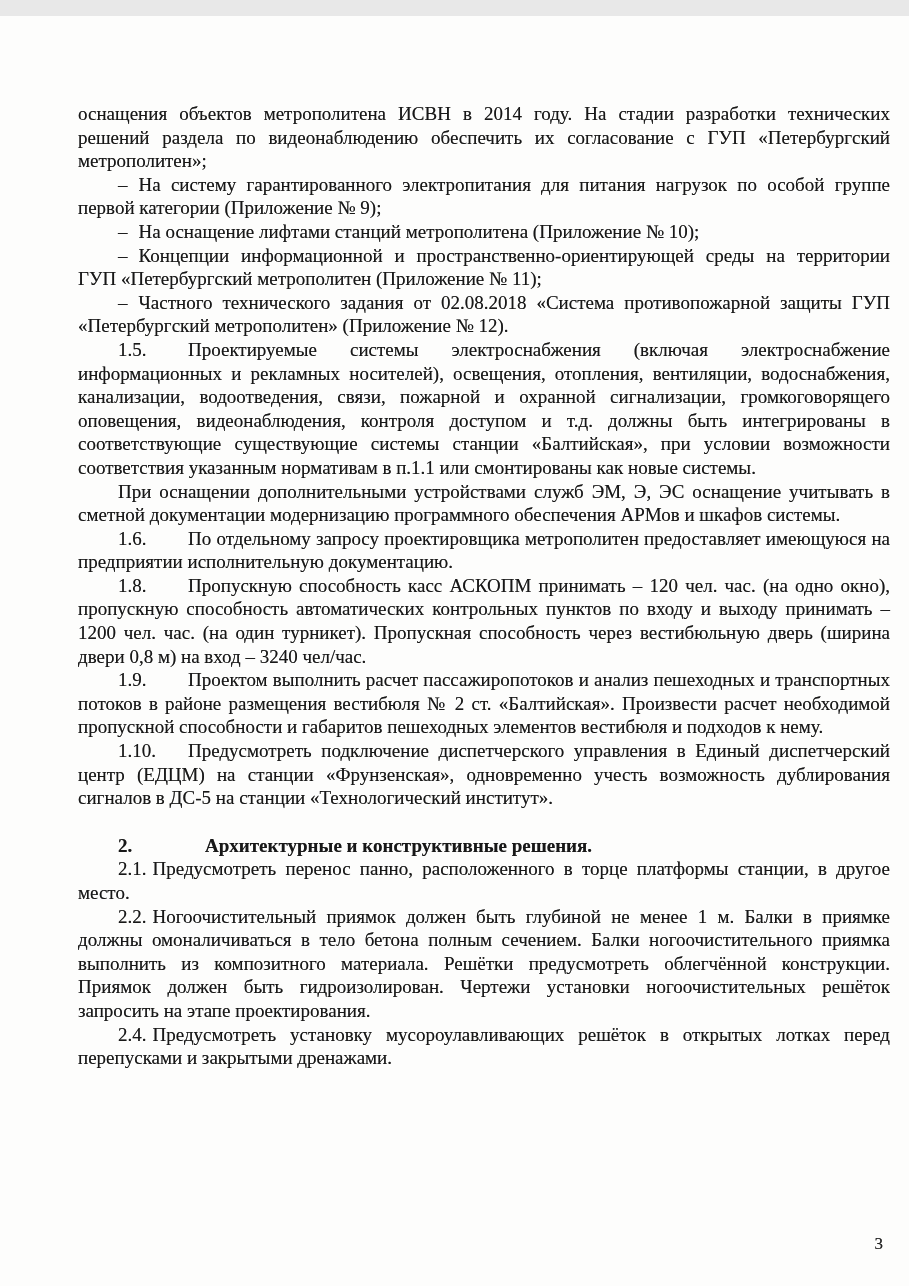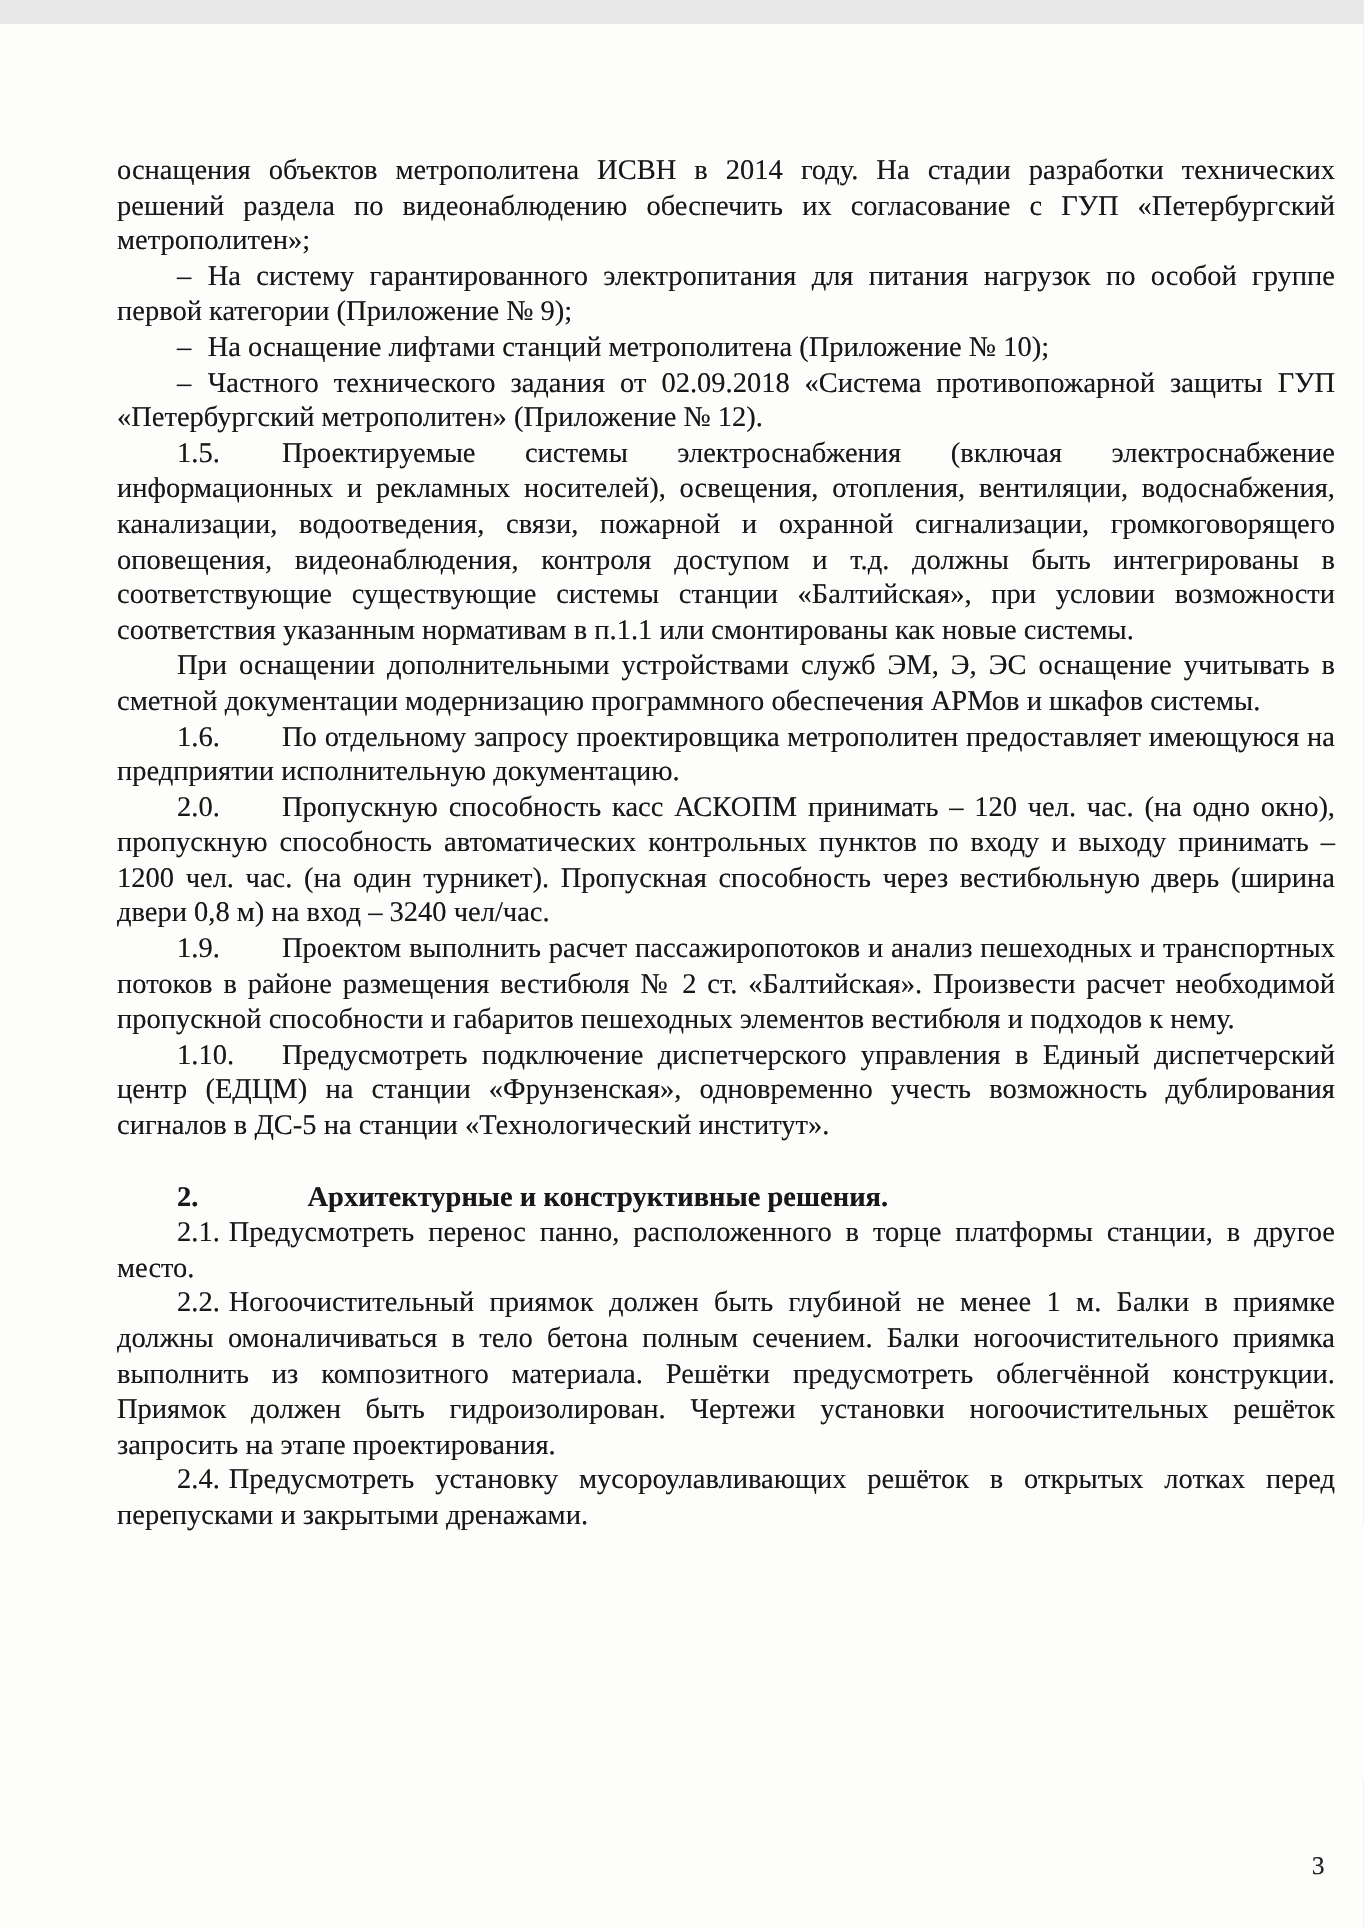--- a/index.html
+++ b/index.html
@@ -74,31 +74,32 @@
 
 <div class="page">
   <div class="textblock">
 
     <p class="para cont"><span>оснащения объектов метрополитена ИСВН в 2014 году. На стадии разработки технических решений раздела по видеонаблюдению обеспечить их согласование с ГУП «Петербургский метрополитен»;</span></p>
 
     <p class="para ind item"><span class="pnum">–</span><span>На систему гарантированного электропитания для питания нагрузок по особой группе первой категории (Приложение № 9);</span></p>
 
     <p class="para ind item"><span class="pnum">–</span><span>На оснащение лифтами станций метрополитена (Приложение № 10);</span></p>
 
+    <p class="para ind item"><span class="pnum">–</span><span>Концепции информационной и пространственно-ориентирующей среды на территории ГУП «Петербургский метрополитен (Приложение № 11);</span></p>
 
-    <p class="para ind item"><span class="pnum">–</span><span>Частного технического задания от 02.09.2018 «Система противопожарной защиты ГУП «Петербургский метрополитен» (Приложение № 12).</span></p>
+    <p class="para ind item"><span class="pnum">–</span><span>Частного технического задания от 02.08.2018 «Система противопожарной защиты ГУП «Петербургский метрополитен» (Приложение № 12).</span></p>
 
     <p class="para ind npara"><span class="pnum">1.5.</span><span>Проектируемые системы электроснабжения (включая электроснабжение информационных и рекламных носителей), освещения, отопления, вентиляции, водоснабжения, канализации, водоотведения, связи, пожарной и охранной сигнализации, громкоговорящего оповещения, видеонаблюдения, контроля доступом и т.д. должны быть интегрированы в соответствующие существующие системы станции «Балтийская», при условии возможности соответствия указанным нормативам в п.1.1 или смонтированы как новые системы.</span></p>
 
     <p class="para ind"><span>При оснащении дополнительными устройствами служб ЭМ, Э, ЭС оснащение учитывать в сметной документации модернизацию программного обеспечения АРМов и шкафов системы.</span></p>
 
     <p class="para ind npara"><span class="pnum">1.6.</span><span>По отдельному запросу проектировщика метрополитен предоставляет имеющуюся на предприятии исполнительную документацию.</span></p>
 
 
-    <p class="para ind npara"><span class="pnum">2.0.</span><span>Пропускную способность касс АСКОПМ принимать – 120 чел. час. (на одно окно), пропускную способность автоматических контрольных пунктов по входу и выходу принимать – 1200 чел. час. (на один турникет). Пропускная способность через вестибюльную дверь (ширина двери 0,8 м) на вход – 3240 чел/час.</span></p>
+    <p class="para ind npara"><span class="pnum">1.8.</span><span>Пропускную способность касс АСКОПМ принимать – 120 чел. час. (на одно окно), пропускную способность автоматических контрольных пунктов по входу и выходу принимать – 1200 чел. час. (на один турникет). Пропускная способность через вестибюльную дверь (ширина двери 0,8 м) на вход – 3240 чел/час.</span></p>
 
     <p class="para ind npara"><span class="pnum">1.9.</span><span>Проектом выполнить расчет пассажиропотоков и анализ пешеходных и транспортных потоков в районе размещения вестибюля № 2 ст. «Балтийская». Произвести расчет необходимой пропускной способности и габаритов пешеходных элементов вестибюля и подходов к нему.</span></p>
 
     <p class="para ind npara"><span class="pnum">1.10.</span><span>Предусмотреть подключение диспетчерского управления в Единый диспетчерский центр (ЕДЦМ) на станции «Фрунзенская», одновременно учесть возможность дублирования сигналов в ДС-5 на станции «Технологический институт».</span></p>
 
     <p class="para ind heading"><span class="pnum">2.</span><span>Архитектурные и конструктивные решения.</span></p>
 
     <p class="para ind tight"><span class="pnum">2.1.</span><span>Предусмотреть перенос панно, расположенного в торце платформы станции, в другое место.</span></p>
 
     <p class="para ind tight"><span class="pnum">2.2.</span><span>Ногоочистительный приямок должен быть глубиной не менее 1 м. Балки в приямке должны омоналичиваться в тело бетона полным сечением. Балки ногоочистительного приямка выполнить из композитного материала. Решётки предусмотреть облегчённой конструкции. Приямок должен быть гидроизолирован. Чертежи установки ногоочистительных решёток запросить на этапе проектирования.</span></p>

